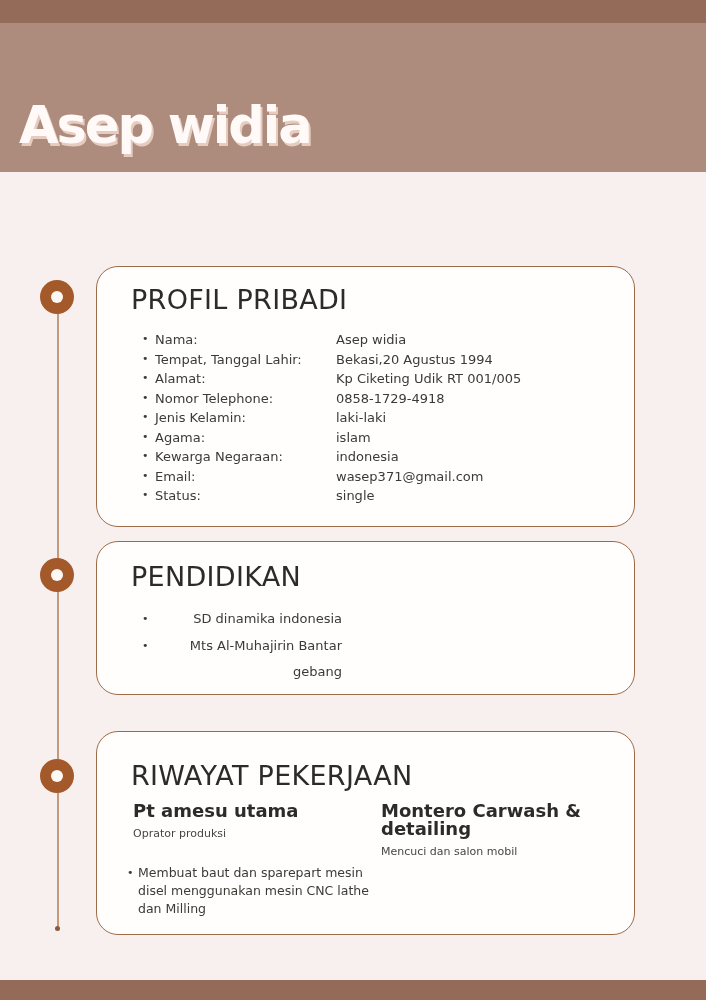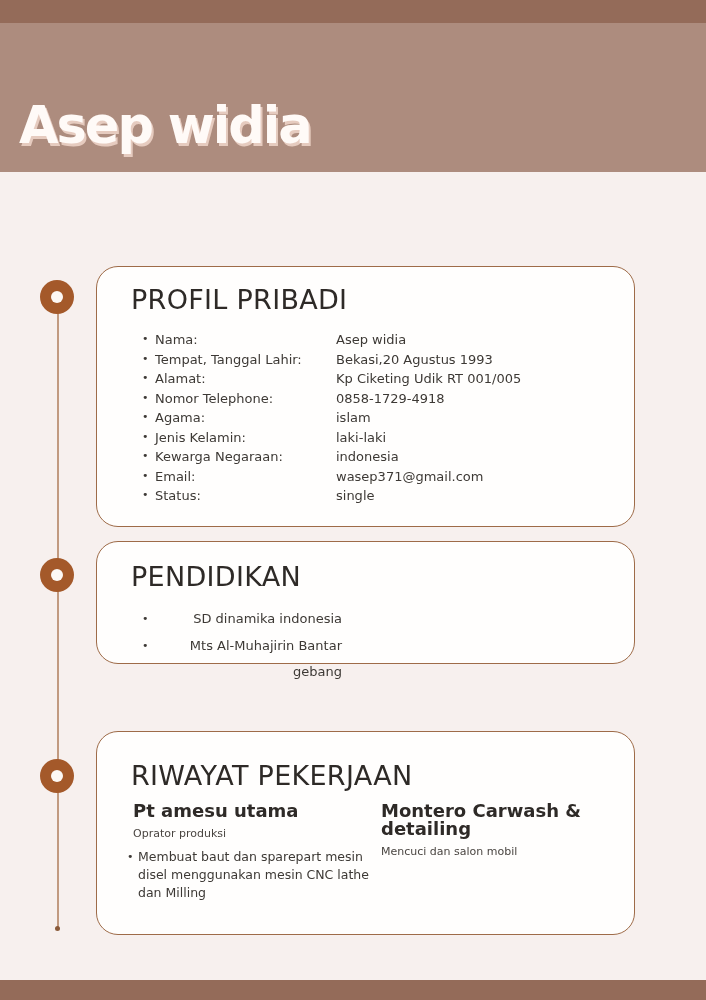--- a/index.html
+++ b/index.html
@@ -48,21 +48,21 @@
   .profile-row .lbl::before { content: "•"; position: absolute; left: 0; top: 0; font-size: 11px; }
   .profile-row .val { padding-left: 0; }
 
   .edu-list { position: absolute; left: 45px; top: 64px; list-style: none; width: 200px; }
   .edu-item { position: relative; padding-left: 13px; font-size: 13px; line-height: 26.5px; color: #3d3935; text-align: right; }
   .edu-item::before { content: "•"; position: absolute; left: 0; top: 0; font-size: 11px; }
 
   .job-col { position: absolute; top: 70px; }
   .job-company { font-size: 18px; font-weight: bold; color: #2e2a27; line-height: 18px; }
   .job-role { font-size: 11px; color: #4a4541; margin-top: 7px; line-height: 14px; }
-  .job-desc { position: relative; font-size: 12.5px; color: #3d3935; line-height: 18px; margin-top: 7px; padding-left: 11px; }
+  .job-desc { position: relative; font-size: 12.5px; color: #3d3935; line-height: 18px; margin-top: 23px; padding-left: 11px; }
   .job-desc::before { content: "•"; position: absolute; left: 0; top: 0; font-size: 11px; }
 </style>
 </head>
 <body>
 
 <div class="top-strip"></div>
 <div class="header-band"></div>
 <h1 class="name-title">Asep widia</h1>
 
 <div class="timeline-line"></div>
@@ -73,54 +73,54 @@
 
 <section class="card" style="top:266px; height:261px;">
   <h2 class="card-heading" style="top:19px">PROFIL PRIBADI</h2>
   <ul class="profile-list">
     <li class="profile-row">
         <span class="lbl">Nama:</span>
         <span class="val">Asep widia</span>
       </li>
     <li class="profile-row">
         <span class="lbl">Tempat, Tanggal Lahir:</span>
-        <span class="val">Bekasi,20 Agustus 1993</span>
+        <span class="val">Bekasi,20 Agustus 1994</span>
       </li>
     <li class="profile-row">
         <span class="lbl">Alamat:</span>
         <span class="val">Kp Ciketing Udik RT 001/005</span>
       </li>
     <li class="profile-row">
         <span class="lbl">Nomor Telephone:</span>
         <span class="val">0858-1729-4918</span>
       </li>
     <li class="profile-row">
+        <span class="lbl">Jenis Kelamin:</span>
+        <span class="val">laki-laki</span>
+      </li>
+    <li class="profile-row">
         <span class="lbl">Agama:</span>
         <span class="val">islam</span>
-      </li>
-    <li class="profile-row">
-        <span class="lbl">Jenis Kelamin:</span>
-        <span class="val">laki-laki</span>
       </li>
     <li class="profile-row">
         <span class="lbl">Kewarga Negaraan:</span>
         <span class="val">indonesia</span>
       </li>
     <li class="profile-row">
         <span class="lbl">Email:</span>
         <span class="val">wasep371@gmail.com</span>
       </li>
     <li class="profile-row">
         <span class="lbl">Status:</span>
         <span class="val">single</span>
       </li>
   </ul>
 </section>
 
-<section class="card" style="top:541px; height:123px;">
+<section class="card" style="top:541px; height:154px;">
   <h2 class="card-heading" style="top:21px">PENDIDIKAN</h2>
   <ul class="edu-list">
     <li class="edu-item">SD dinamika indonesia</li>
     <li class="edu-item">Mts Al-Muhajirin Bantar gebang</li>
   </ul>
 </section>
 
 <section class="card" style="top:731px; height:204px;">
   <h2 class="card-heading" style="top:30px">RIWAYAT PEKERJAAN</h2>
   <div class="job-col" style="left:36px; width:240px;">

